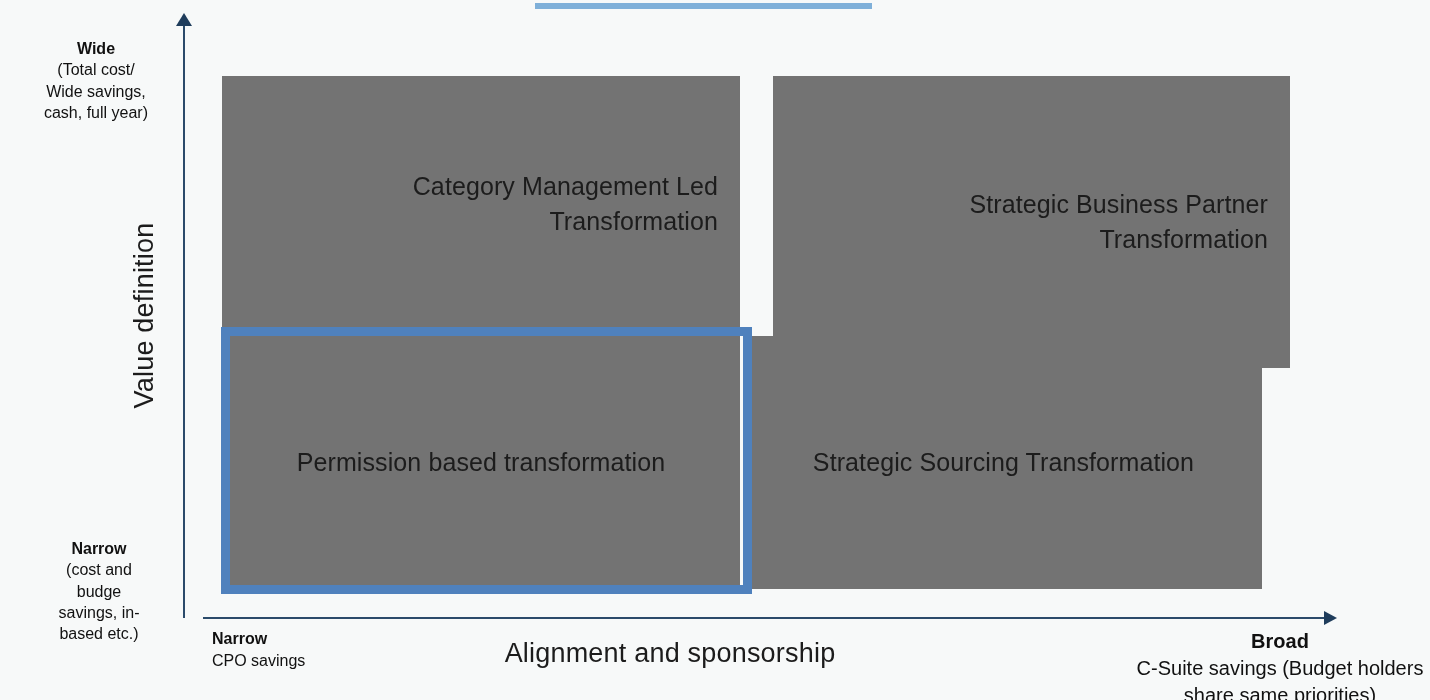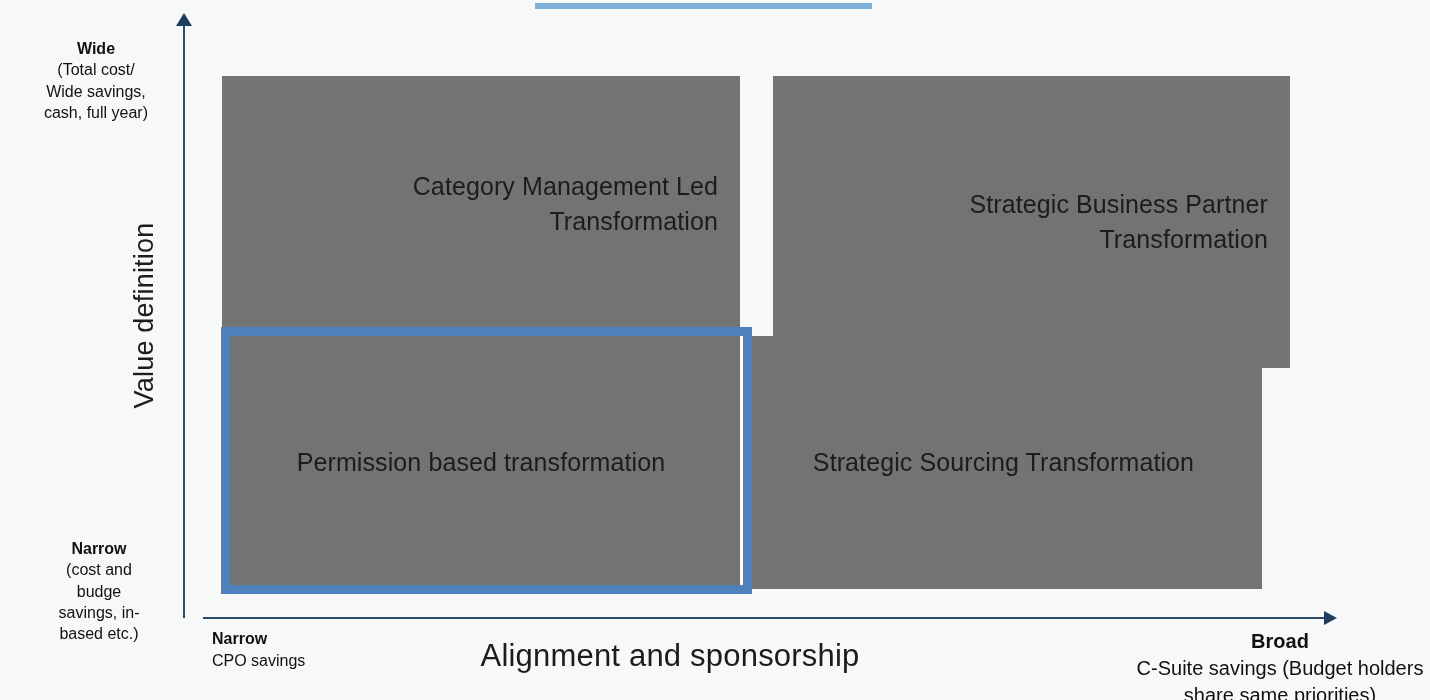--- a/index.html
+++ b/index.html
@@ -140,21 +140,21 @@
     letter-spacing: 0.2px;
   }
 
   
   #x-axis-title {
     position: absolute;
     left: 420px;
     top: 638px;
     width: 500px;
     text-align: center;
-    font-size: 31px;
+    font-size: 27px;
     color: #1c1c1c;
     letter-spacing: 0.2px;
   }
   #x-left-label {
     position: absolute;
     left: 212px;
     top: 628px;
     width: 230px;
     text-align: left;
     font-size: 16px;

